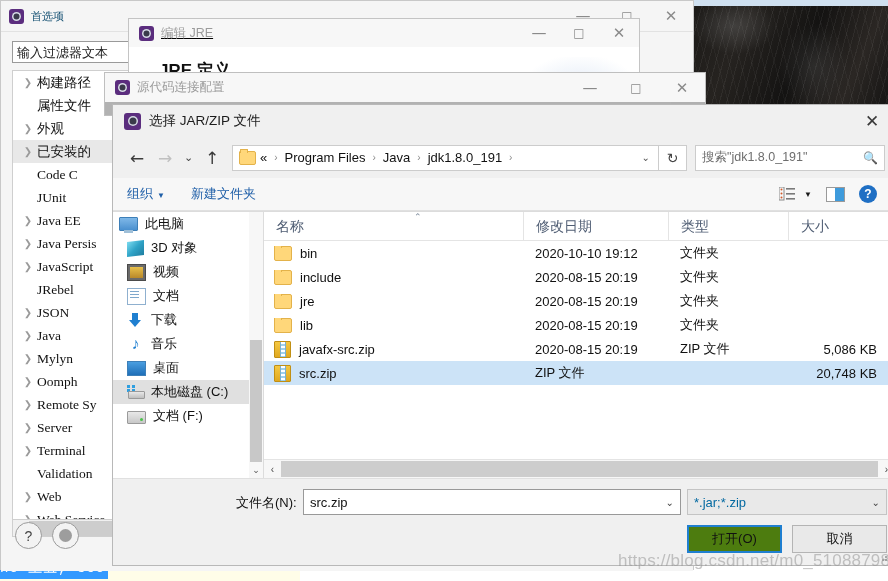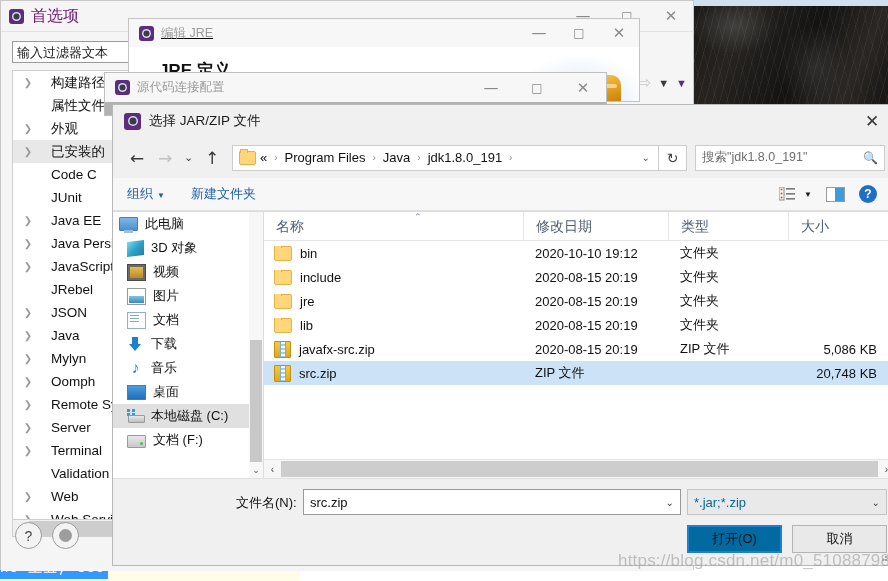--- a/index.html
+++ b/index.html
@@ -83,22 +83,22 @@
   }
   .pref-titlebar {
     position: relative;
     height: 30px;
     background: #f5f5f5;
     display: flex;
     align-items: center;
     padding-left: 8px;
   }
   .pref-title-text {
-    font-size: 16px;
-    color: #701a75;
+    font-size: 11px;
+    color: #0c4a6e;
     margin-left: 7px;
   }
   .titlebtns {
     position: absolute;
     right: 0; top: 0;
     height: 30px;
     display: flex;
     align-items: center;
   }
   .tbtn {
@@ -149,21 +149,21 @@
   }
   .tree-row.sel { background: #e8e8e8; }
   .tree-arrow {
     width: 14px;
     color: #9a9a9a;
     font-size: 10px;
     flex: 0 0 14px;
     text-align: center;
   }
   .tree-row.lvl2 { padding-left: 22px; }
-  .tree-label { margin-left: 16px; }
+  .tree-label { margin-left: 2px; font-family: Liberation Serif, serif; }
 
   .pref-tree-hscroll {
     position: absolute;
     left: 11px; top: 488px;
     width: 232px; height: 17px;
     background: #f0f0f0;
     border: 1px solid #cfcfcf;
     border-top: none;
     box-sizing: border-box;
     display: flex;
@@ -279,21 +279,21 @@
     position: absolute; left: 4px; top: 9px;
     width: 18px; height: 4px;
     background: rgba(255,255,255,0.5);
     border-radius: 2px;
   }
 
   
   .win-src {
     position: absolute;
     left: 104px; top: 72px;
-    width: 503px; height: 44px;
+    width: 602px; height: 44px;
     background: #b0b0b0;
     border: 1px solid #bfbfbf;
     box-sizing: border-box;
     overflow: hidden;
   }
   .src-titlebar {
     position: relative;
     height: 29px;
     background: #f7f7f7;
     display: flex; align-items: center;
@@ -662,21 +662,21 @@
     position: absolute;
     top: 46px;
     height: 28px;
     font-size: 13px;
     color: #111;
     display: flex; align-items: center; justify-content: center;
     background: #e9e9e9;
     border: 1px solid #b4b4b4;
     box-sizing: border-box;
   }
-  .btn.open { left: 574px; width: 95px; border: 2px solid #1f7fd0; background: #0369a1; }
+  .btn.open { left: 574px; width: 95px; border: 2px solid #1f7fd0; background: #4d7c0f; }
   .btn.cancel { left: 679px; width: 95px; }
   .grip {
     position: absolute;
     right: 4px; bottom: 3px;
     width: 10px; height: 10px;
     background:
       radial-gradient(circle 1px at 8px 2px, #a8a8a8 99%, transparent) ,
       radial-gradient(circle 1px at 5px 5px, #a8a8a8 99%, transparent),
       radial-gradient(circle 1px at 8px 5px, #a8a8a8 99%, transparent),
       radial-gradient(circle 1px at 2px 8px, #a8a8a8 99%, transparent),
@@ -937,24 +937,20 @@
             </div>
             <div class="nav-item">
               <span class="nav-ico ico-3d"></span>
               <span>3D 对象</span>
             </div>
             <div class="nav-item">
               <span class="nav-ico ico-video"></span>
               <span>视频</span>
             </div>
             <div class="nav-item">
-              <span class="nav-ico ico-pic"></span>
-              <span>图片</span>
-            </div>
-            <div class="nav-item">
               <span class="nav-ico ico-doc"></span>
               <span>文档</span>
             </div>
             <div class="nav-item">
               <span class="nav-ico ico-dl"></span>
               <span>下载</span>
             </div>
             <div class="nav-item">
               <span class="nav-ico ico-music">♪</span>
               <span>音乐</span>

